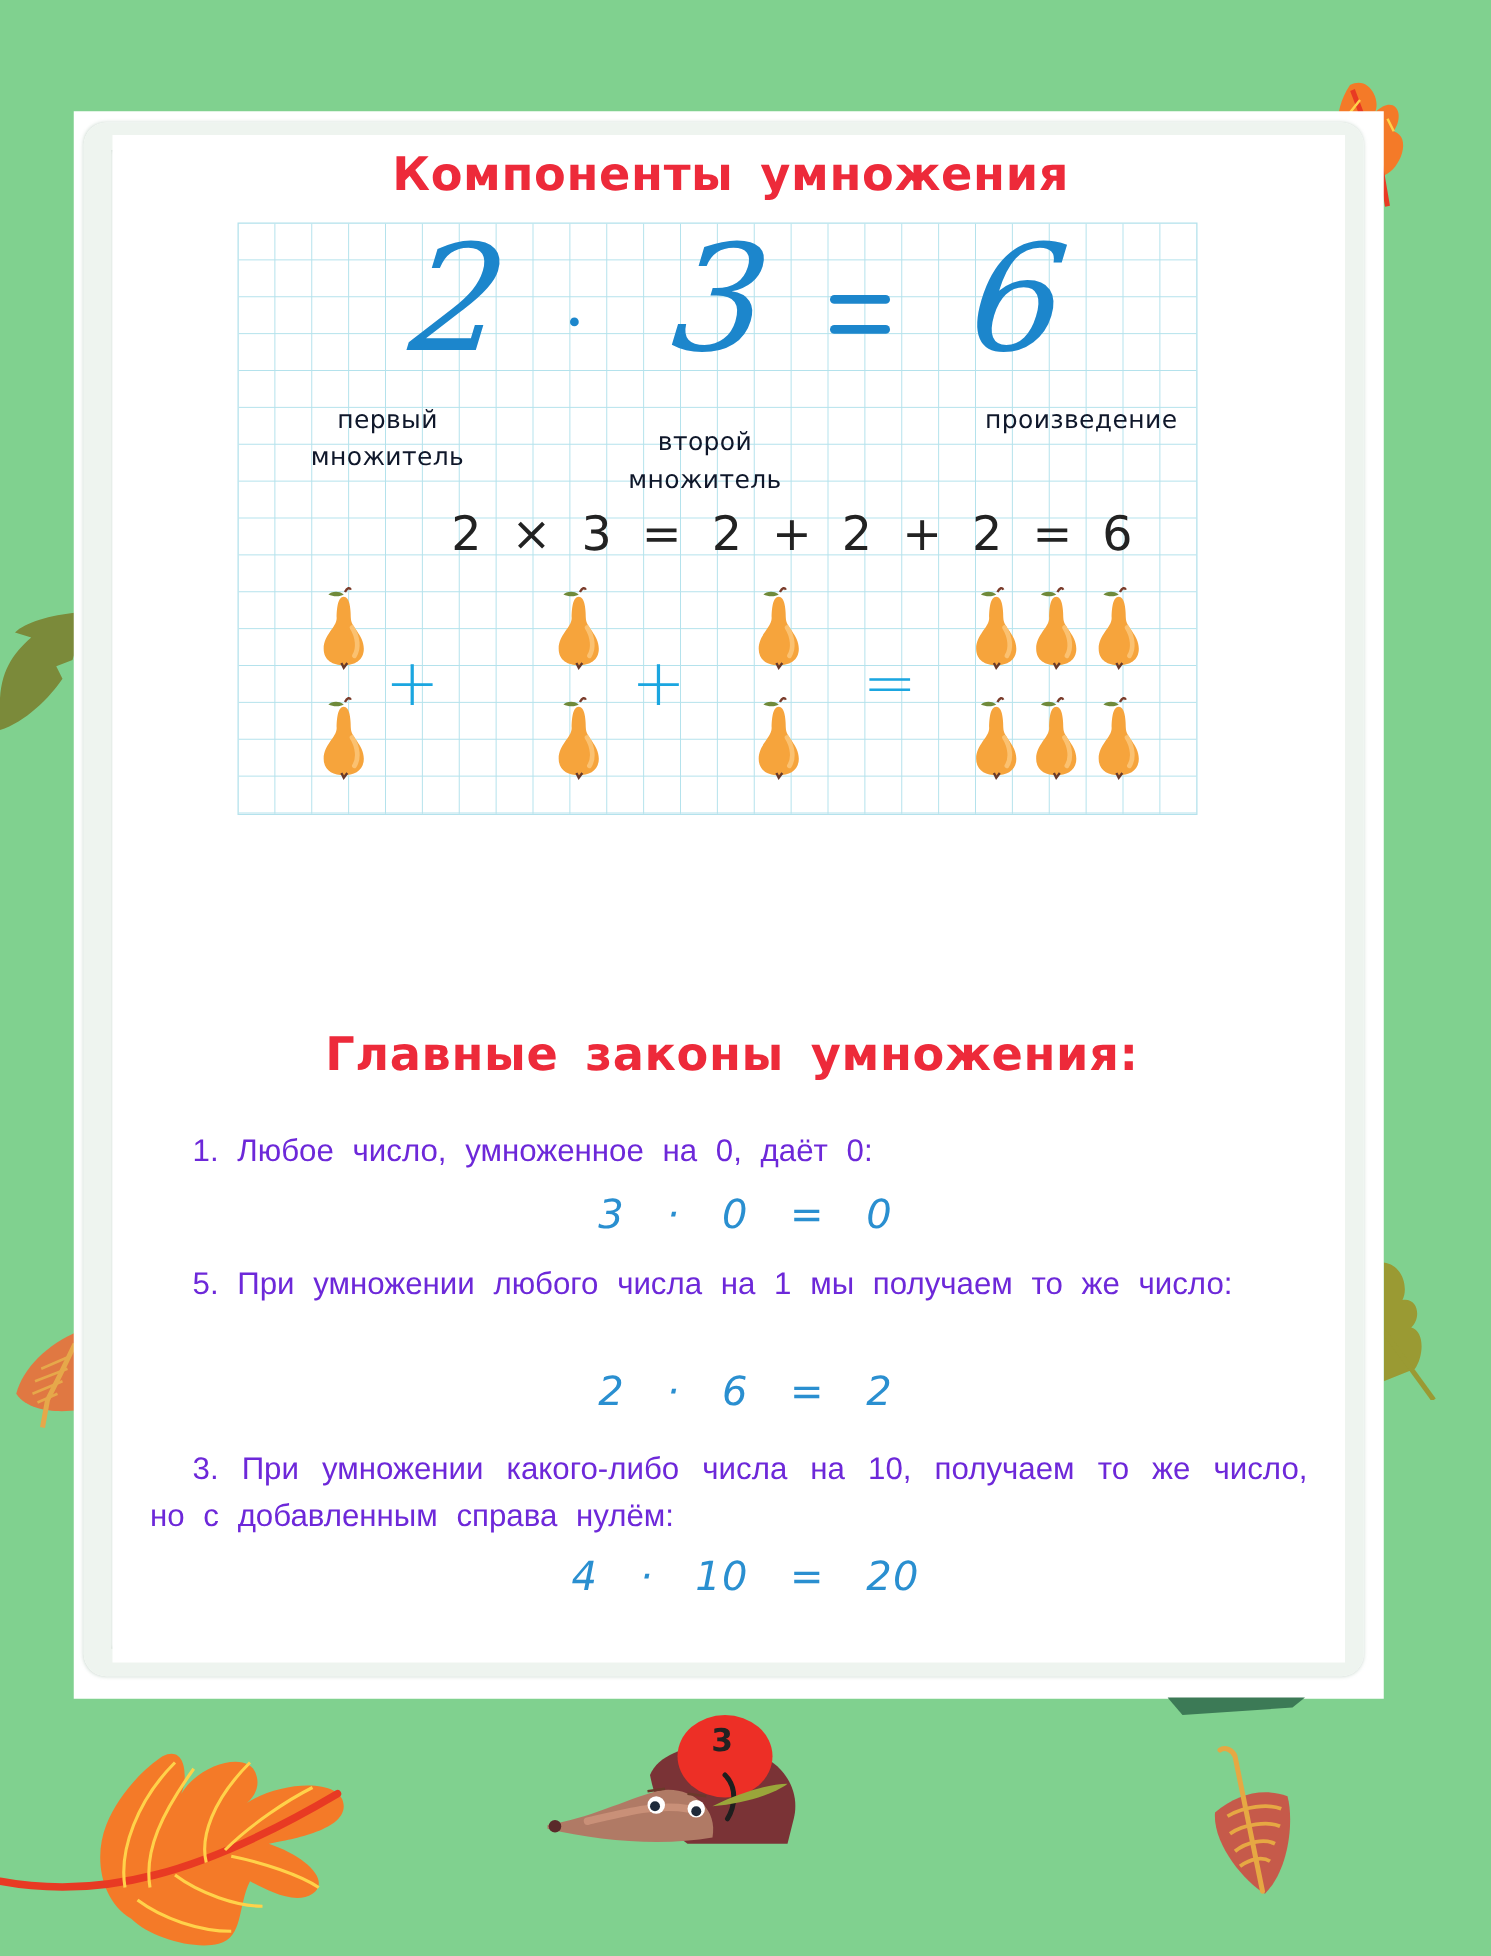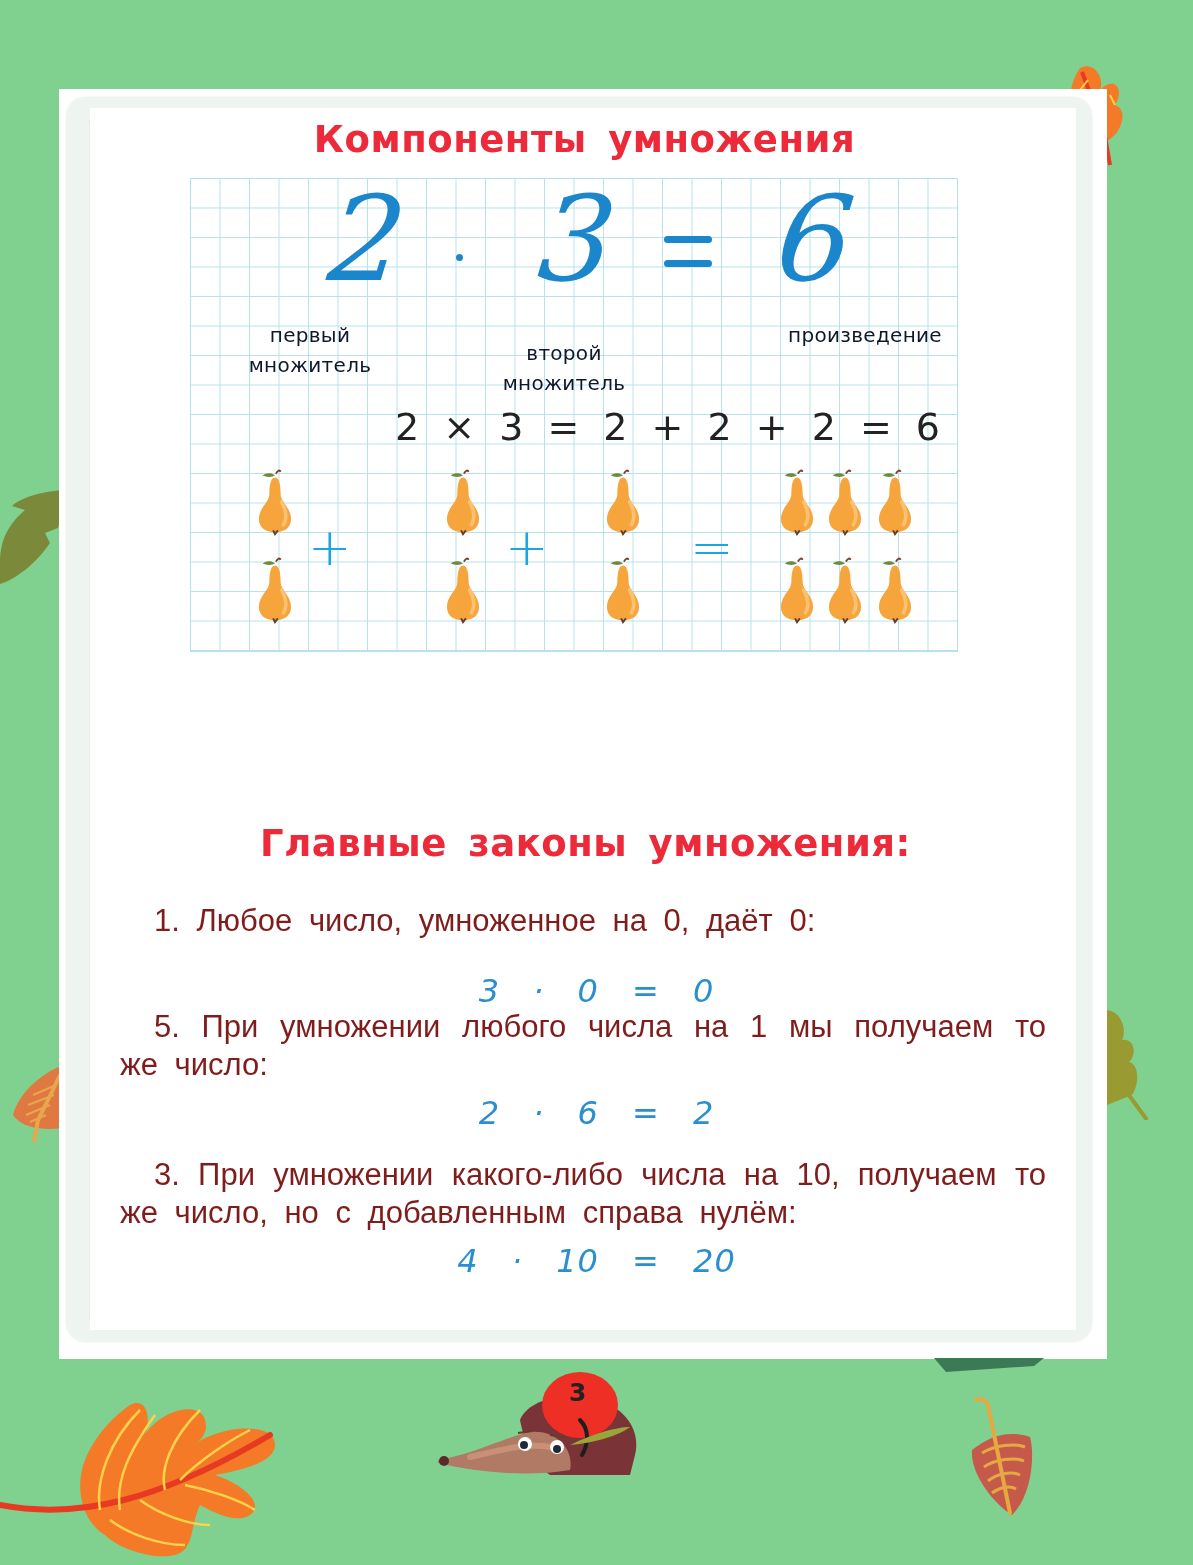--- a/index.html
+++ b/index.html
@@ -48,29 +48,29 @@
   .big-eq { position: absolute; left: 664px; width: 48px; height: 38px; top: 236px; }
   .big-eq::before, .big-eq::after { content: ""; position: absolute; left: 0; width: 48px; height: 7px; background: #1c86cc; border-radius: 4px; }
   .big-eq::before { top: 0; } .big-eq::after { top: 24px; }
 
   .label {
     position: absolute; font-size: 20px; color: #0f172a; text-align: center; line-height: 30px;
     font-family: "DejaVu Sans", sans-serif; letter-spacing: 0.3px;
   }
 
   .equation {
-    position: absolute; top: 405px; left: 208px; width: 920px; text-align: center;
+    position: absolute; top: 405px; left: 174px; width: 920px; text-align: center;
     font-size: 38px; color: #222; font-family: "DejaVu Sans", sans-serif; word-spacing: 10px; letter-spacing: 1px;
   }
 
   .pear { position: absolute; width: 42px; height: 68px; }
   .op-blue { position: absolute; color: #1ba6e0; font-size: 52px; font-weight: 300; font-family: "DejaVu Sans", sans-serif; line-height: 1; }
 
   .rule {
-    position: absolute; left: 120px; width: 926px; font-size: 31px; color: #7f1d1d;
+    position: absolute; left: 120px; width: 926px; font-size: 25px; color: #6d28d9;
     font-family: "Liberation Sans", sans-serif; line-height: 38px; text-align: justify;
     text-align-last: left; word-spacing: 8px;
   }
   .rule .indent { display: inline-block; width: 34px; }
   .example {
     position: absolute; left: 0; width: 1193px; text-align: center; color: #2a8fd0;
     font-family: "DejaVu Sans", sans-serif; font-size: 32px; font-style: italic; font-weight: 200;
     word-spacing: 22px; letter-spacing: 1px;
   }
   .page-num {
@@ -185,21 +185,21 @@
 <svg class="pear" style="left:824px;top:556px" viewBox="0 0 42 72">
     <use href="#pear-shape"></use>
   </svg>
 <svg class="pear" style="left:874px;top:556px" viewBox="0 0 42 72">
     <use href="#pear-shape"></use>
   </svg>
 
 <h2 class="title" id="title2">Главные законы умножения:</h2>
 
 <p class="rule" style="top:902px"><span class="indent"></span><span>1. Любое число, умноженное на 0, даёт 0:</span></p>
-<div class="example" style="top:972px">3 · 0 = 0</div>
+<div class="example" style="top:952px">3 · 0 = 0</div>
 
 <p class="rule" style="top:1008px"><span class="indent"></span><span>5. При умножении любого числа на 1 мы получаем то же число:</span></p>
 <div class="example" style="top:1094px">2 · 6 = 2</div>
 
 <p class="rule" style="top:1156px"><span class="indent"></span><span>3. При умножении какого-либо числа на 10, получаем то же число, но с добавленным справа нулём:</span></p>
 <div class="example" style="top:1242px">4 · 10 = 20</div>
 
 <svg class="deco" style="left:0;top:1390px" width="290" height="175" viewBox="0 0 290 175">
   <path d="M130 15 C150 5 150 35 145 45 C160 20 200 10 205 30 C210 45 195 55 190 58 C215 35 275 30 275 55 C275 75 230 82 215 85 C245 95 265 115 250 125 C235 135 210 120 200 115 C190 135 195 160 175 165 C155 170 120 160 105 145 C80 130 75 95 85 70 C95 45 115 25 130 15 Z" fill="#f47a28"></path>
   <path d="M0 115 C80 130 160 110 270 45" stroke="#e83a23" stroke-width="6" fill="none" stroke-linecap="round"></path>

